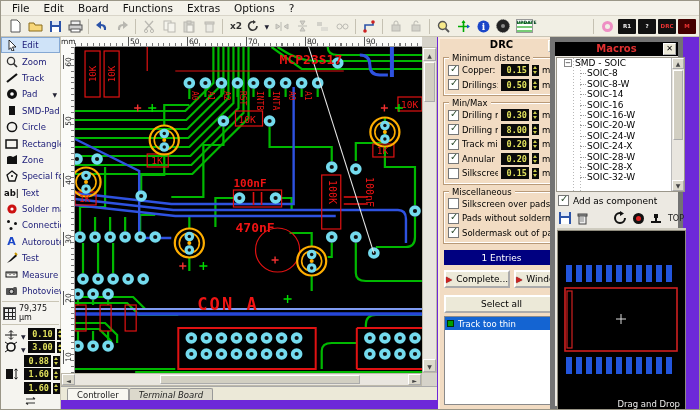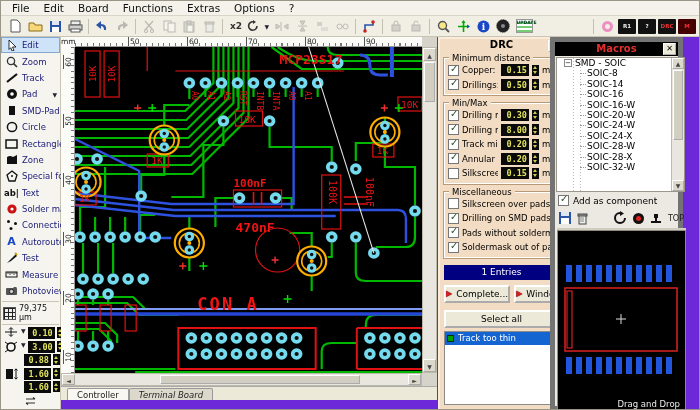--- a/index.html
+++ b/index.html
@@ -25,21 +25,21 @@
   .ticon{width:15px;height:13px;flex:none;display:flex;align-items:center;justify-content:center;font-size:10px;color:#111}
   .ticon.red{color:#cc1111}
   .ticon.blue{color:#1a46c8;font-weight:bold;font-size:11px}
   .tlabel{white-space:nowrap}
   .drop{font-size:6px;color:#223;margin-left:auto;margin-right:2px}
   .sep{height:1px;background:#c9c5b5;margin:2px 1px}
   .gridrow{display:flex;align-items:center;gap:3px;height:18px;padding-left:2px;color:#111;font-size:8px}
   .gridicon{width:13px;height:13px;background:
      repeating-linear-gradient(90deg,#222 0 1.5px,transparent 1.5px 4px),
      repeating-linear-gradient(#222 0 1.5px,transparent 1.5px 4px),#eee;border:1px solid #555;flex:none}
-  .valrow{display:flex;align-items:flex-start;gap:2px;height:12.5px;padding-left:2px;margin-top:1px}
+  .valrow{display:flex;align-items:flex-end;gap:2px;height:12.5px;padding-left:2px;margin-top:1px}
   .vicon{width:16px;flex:none;display:flex;justify-content:center;color:#111}
   .vfield{width:27px;background:#0a0a0a;color:#e2e25c;font:bold 8.5px "DejaVu Sans Mono",monospace;text-align:right;padding:1px 2px;flex:none}
   .spin{position:relative;width:7px;height:11px;background:#0a0a0a;flex:none}
   .spin::before{content:"";position:absolute;left:1px;top:1.5px;border-left:2.5px solid transparent;border-right:2.5px solid transparent;border-bottom:3px solid #cfcf50}
   .spin::after{content:"";position:absolute;left:1px;bottom:1.5px;border-left:2.5px solid transparent;border-right:2.5px solid transparent;border-top:3px solid #cfcf50}
   .swaprow{display:flex;justify-content:center;margin-top:2px;color:#333;font-size:10px}
   
   .canvas{position:absolute;left:60px;top:36px;width:376px;height:349px;background:#d6d3ca}
   .corner{position:absolute;left:0;top:0;width:14px;height:10px;font-size:7.5px;color:#222;background:#fbfbf8;line-height:10px}
   .rtop{position:absolute;left:14px;top:0;width:347px;height:10px;background-color:#fbfbf8;background-image:repeating-linear-gradient(90deg,#777 0 1px,transparent 1px 5.9px);background-size:100% 3px;background-position:0 bottom;background-repeat:no-repeat;border-bottom:1px solid #999}
@@ -768,24 +768,20 @@
     </div>
 
     <div class="grp">
       <span class="grp-lbl">Miscellaneous</span>
       <div class="drow">
         <span class="cbx"></span>
         <span class="dlbl">Silkscreen over pads</span>
       </div>
       <div class="drow">
         <span class="cbx checked"></span>
-        <span class="dlbl">Drilling on SMD pads</span>
-      </div>
-      <div class="drow">
-        <span class="cbx checked"></span>
         <span class="dlbl">Pads without soldermask</span>
       </div>
       <div class="drow">
         <span class="cbx checked"></span>
         <span class="dlbl">Soldermask out of pads</span>
       </div>
     </div>
 
     <div class="banner">1 Entries</div>
     <div class="btnrow">
@@ -810,20 +806,21 @@
   <div class="macros">
     <div class="mtitle"><span>Macros</span>
       <span class="xbtn" style="top:1px">✕</span></div>
     <div class="mtree">
       <div class="mtree-in">
         <div class="troot">
           <span class="expander">−</span>
           <span>SMD - SOIC</span>
         </div>
         <div class="titem">SOIC-8</div>
+        <div class="titem">SOIC-8-W</div>
         <div class="titem">SOIC-14</div>
         <div class="titem">SOIC-16</div>
         <div class="titem">SOIC-16-W</div>
         <div class="titem">SOIC-20-W</div>
         <div class="titem">SOIC-24-W</div>
         <div class="titem">SOIC-24-X</div>
         <div class="titem">SOIC-28-W</div>
         <div class="titem">SOIC-28-X</div>
         <div class="titem">SOIC-32-W</div>
       </div>

